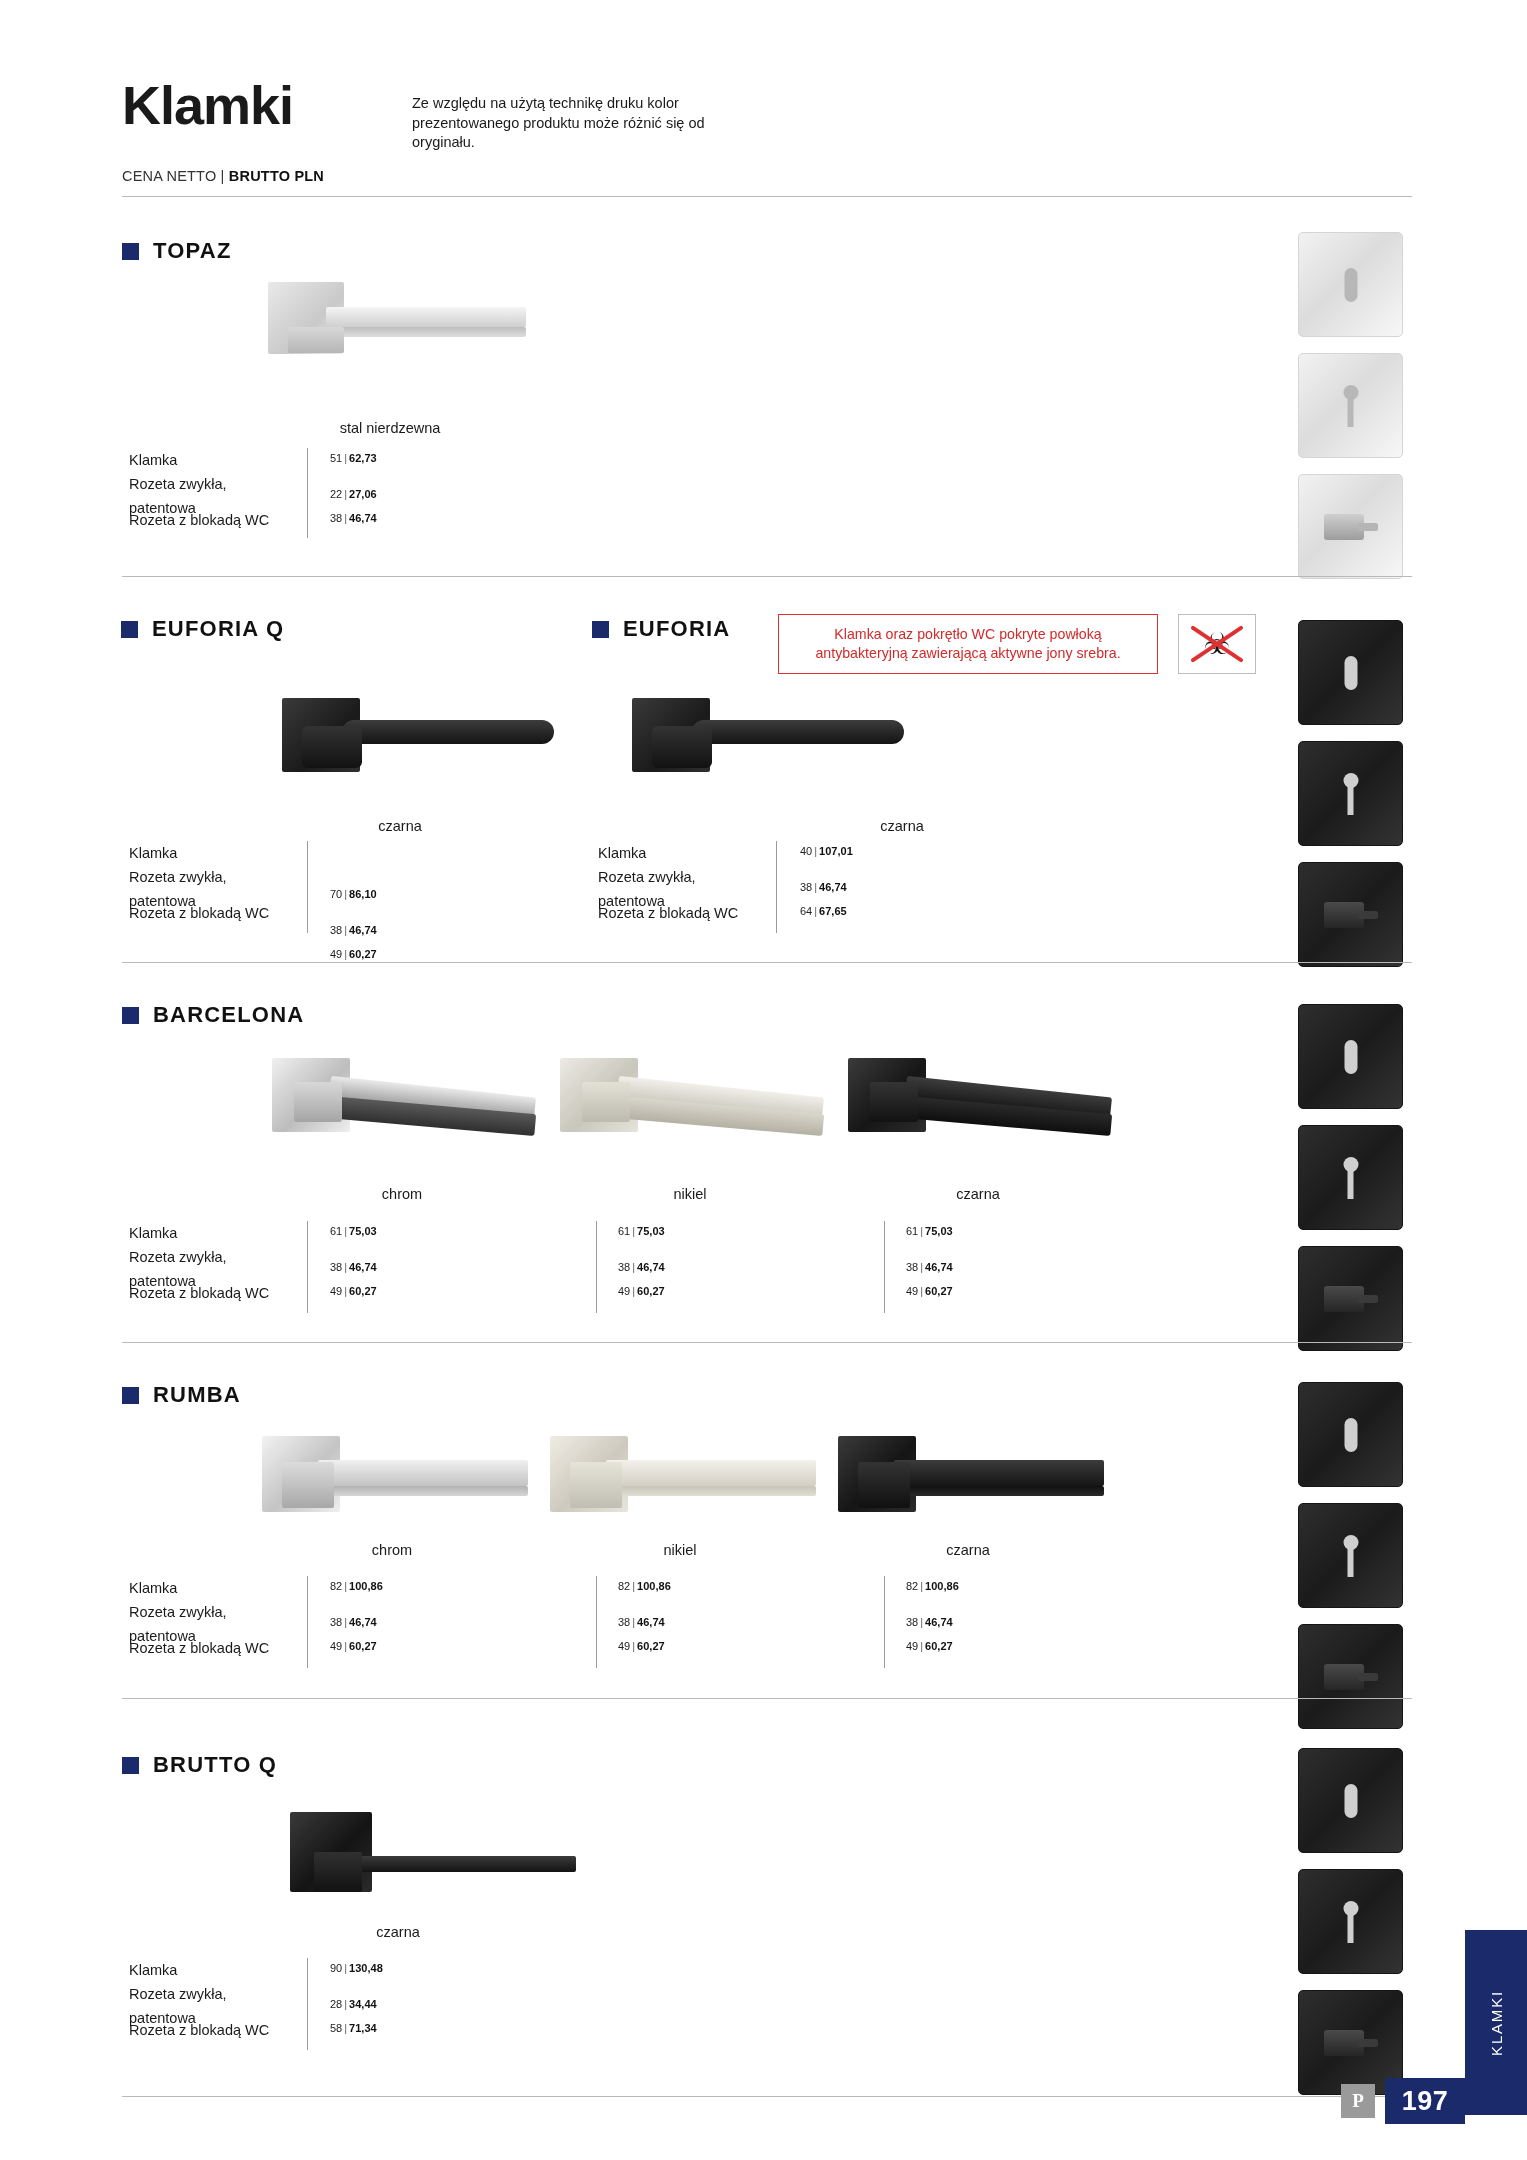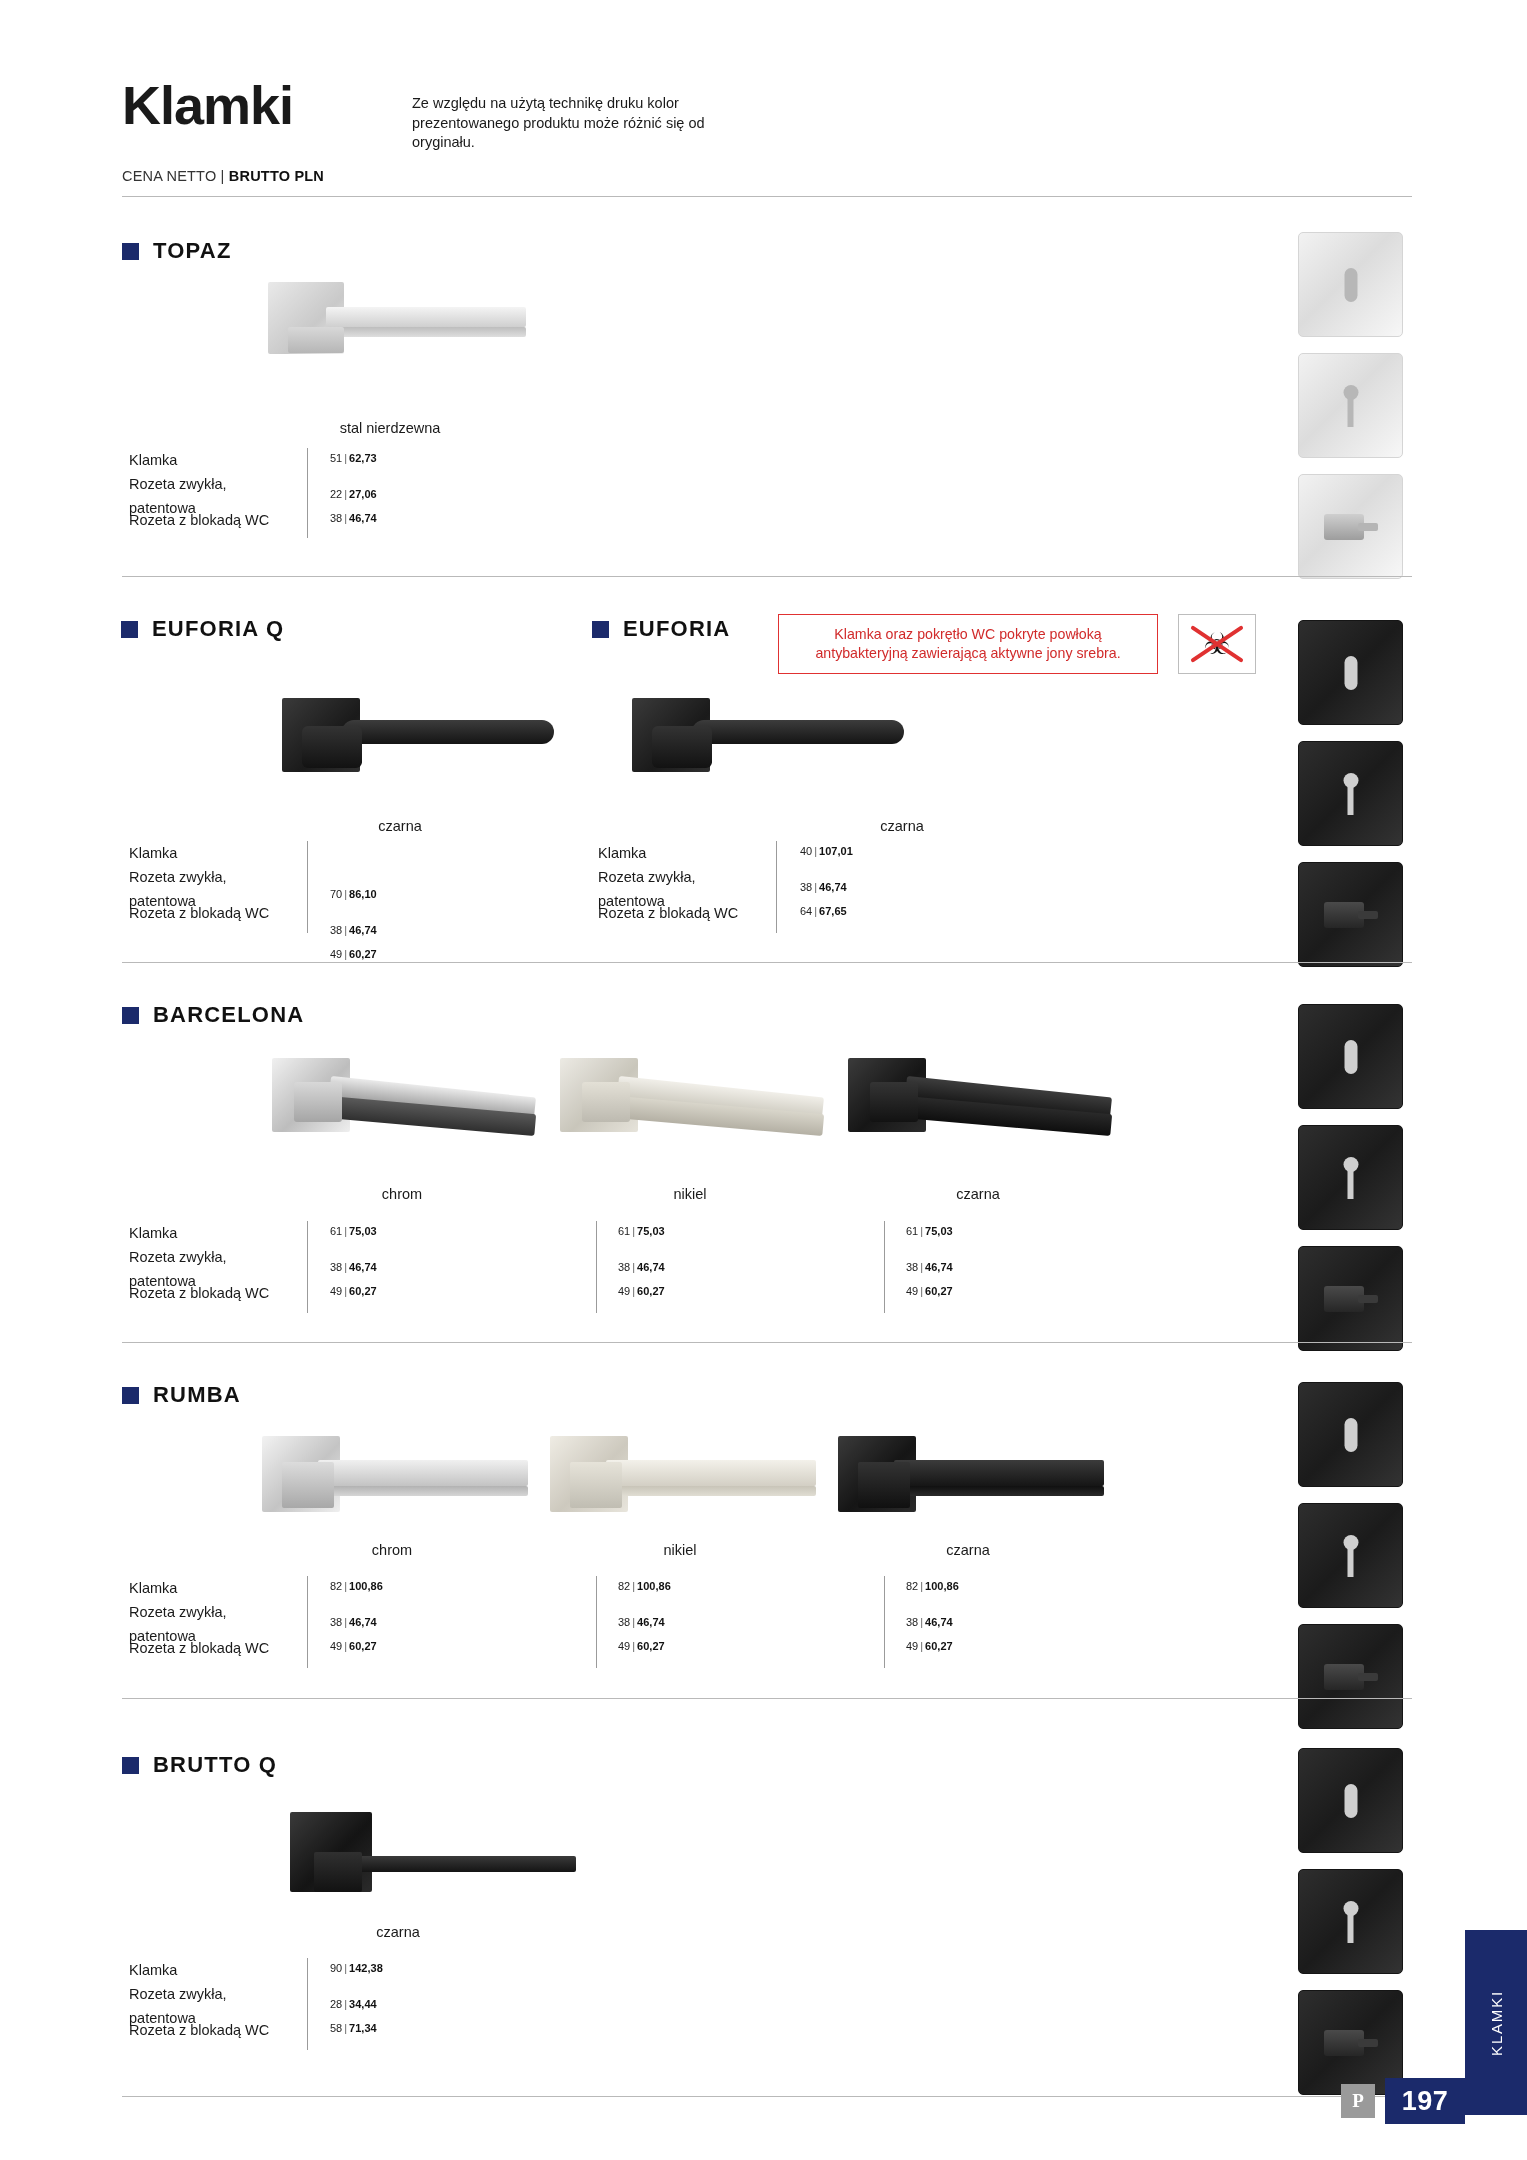--- a/index.html
+++ b/index.html
@@ -601,21 +601,21 @@
     <div class="rowlabels" style="left:129px; top:1962px; width:175px;">
       <div>Klamka</div>
       <div style="height:36px;">
         <div>Rozeta zwykła,</div>
         <div>patentowa</div>
       </div>
       <div>Rozeta z blokadą WC</div>
     </div>
     <div class="vline" style="left:307px; top:1958px; height:92px;"></div>
     <div class="pricecol" style="left:330px; top:1962px; width:160px;">
-      <div class="pr"><span class="net">90</span><span class="sep">|</span><span class="gro">142,38</span></div>
+      <div class="pr"><span class="net">90</span><span class="sep">|</span><span class="gro">130,48</span></div>
       <div class="pr" style="height:36px; padding-top:12px;"><span class="net">28</span><span class="sep">|</span><span class="gro">34,44</span></div>
       <div class="pr"><span class="net">58</span><span class="sep">|</span><span class="gro">71,34</span></div>
     </div>
 
     <div class="rose-col" style="left:1298px; top:1748px;">
       <div class="rose-tile dark">
           <span class="kh-slot dark"></span>
         </div>
       <div class="rose-tile dark">
           <span class="kh-euro dark">

